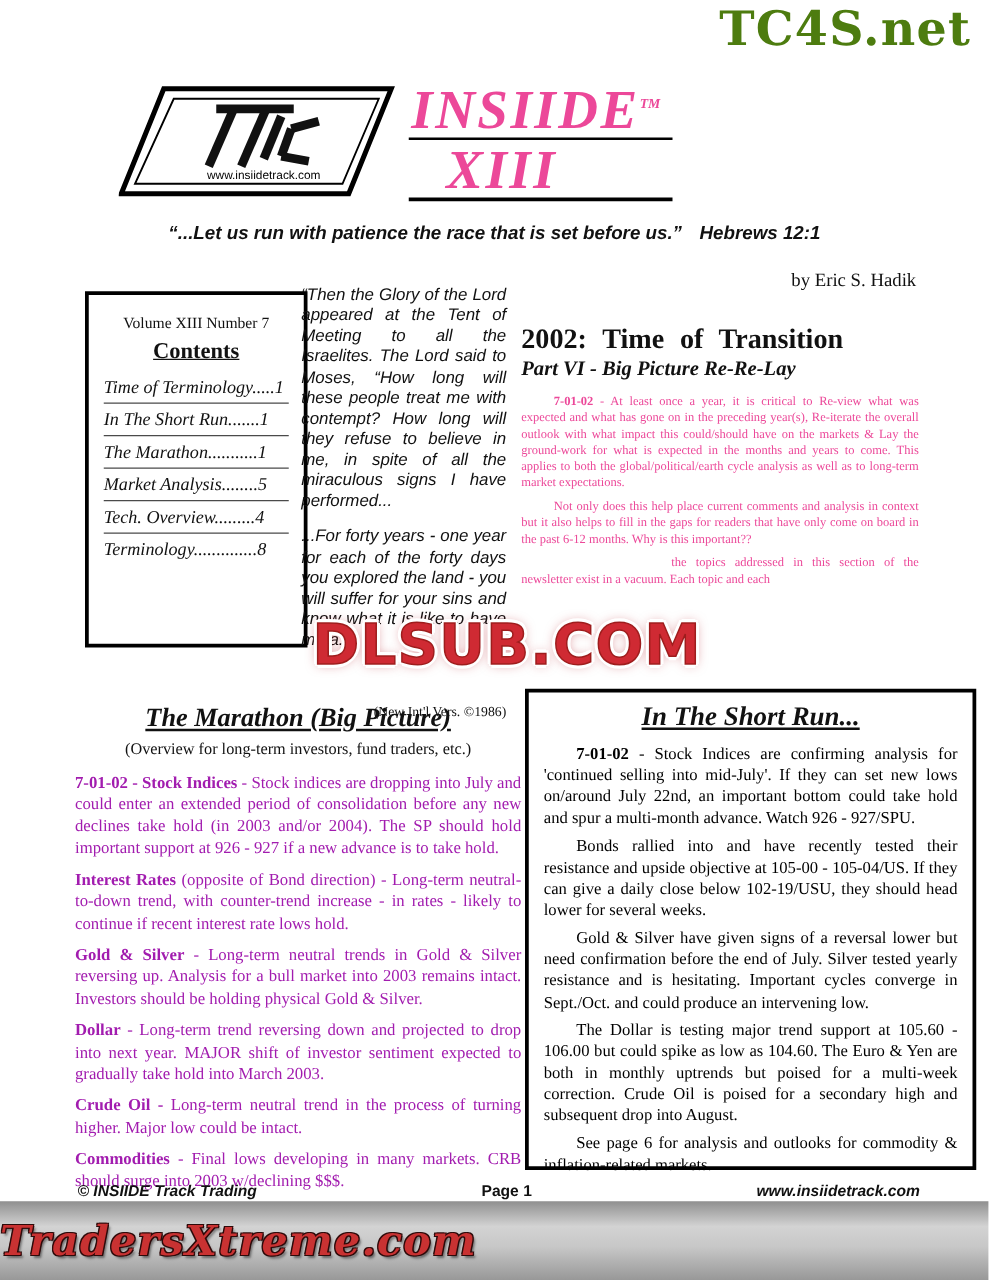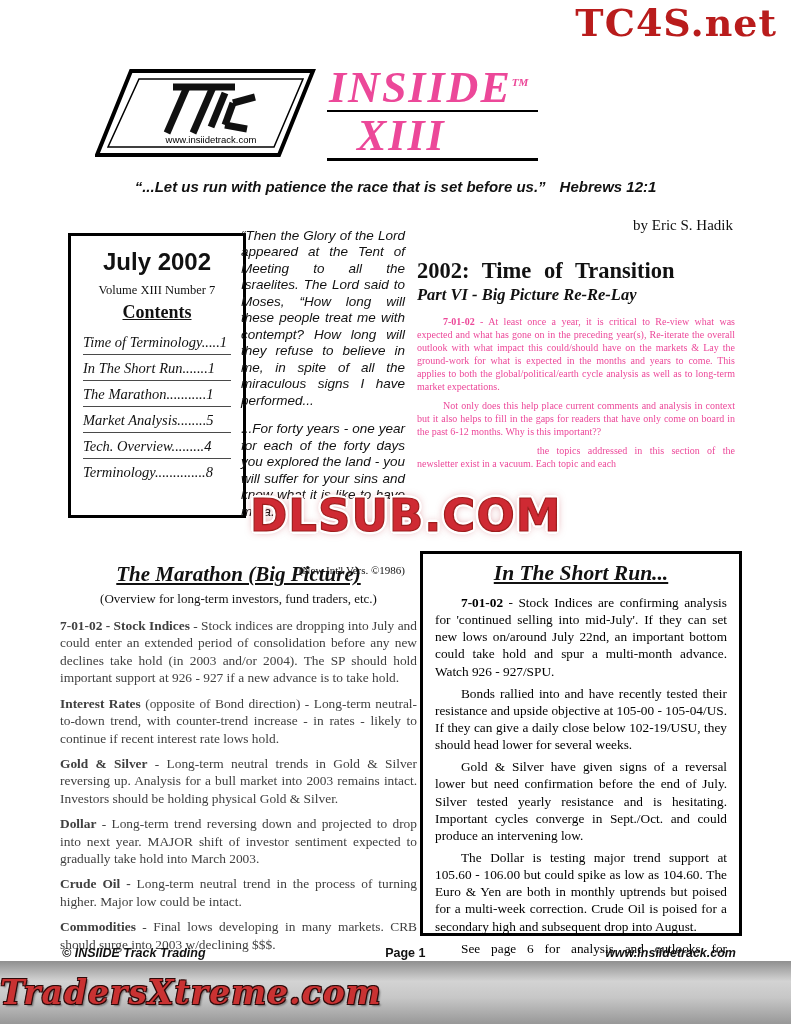--- a/index.html
+++ b/index.html
@@ -7,21 +7,21 @@
   .page {
     position:relative; width:791px; height:1024px; margin:0 auto;
     background:#ffffff; overflow:hidden; color:#111;
     font-family:"Liberation Serif", serif;
   }
 
   
   .tc4s {
     position:absolute; top:0px; right:14px;
     font-family:"DejaVu Serif", serif; font-weight:bold;
-    font-size:38px; color:#b91c1c; letter-spacing:1px;
+    font-size:38px; color:#4d7c0f; letter-spacing:1px;
   }
 
   
   .masthead {
     position:absolute; left:95px; top:66px; width:480px;
     display:flex; align-items:flex-end;
   }
   .mast-text {
     margin-left:10px;
     font-family:"Liberation Serif", serif; font-weight:bold; font-style:italic;
@@ -86,26 +86,26 @@
     text-shadow:
       -2px -2px 0 #fff, 2px -2px 0 #fff, -2px 2px 0 #fff, 2px 2px 0 #fff,
       -3px 0 0 #fff, 3px 0 0 #fff, 0 3px 0 #fff, 0 -3px 0 #fff,
       0 0 9px rgba(180,30,40,.55);
   }
 
   
   .marathon { position:absolute; left:60px; top:562px; width:357px; }
   .marathon-title { text-align:center; font-size:21px; font-weight:bold; font-style:italic; text-decoration:underline; }
   .marathon-subtitle { text-align:center; font-size:13px; margin-top:4px; }
-  .marathon p { font-size:13.4px; line-height:1.3; text-align:justify; margin-top:8px; color:#404040; }
+  .marathon p { font-size:13.4px; line-height:1.3; text-align:justify; margin-top:8px; color:#a21caf; }
   .marathon p.first { margin-top:10px; }
 
   
   .shortrun {
-    position:absolute; left:420px; top:551px; width:322px; height:385px;
+    position:absolute; left:420px; top:551px; width:361px; height:385px;
     border:3px solid #000; padding:7px 12px 6px;
   }
   .shortrun-title { text-align:center; font-size:21.5px; font-weight:bold; font-style:italic; text-decoration:underline; }
   .shortrun p { font-size:13.3px; line-height:1.29; text-align:justify; text-indent:26px; margin-top:5px; color:#000; }
   .shortrun p.first { margin-top:8px; }
 
   
   .footer {
     position:absolute; left:62px; right:55px; top:946px;
     display:flex; justify-content:space-between; align-items:baseline;
@@ -154,21 +154,20 @@
     </div>
   </div>
 
   <div class="tagline">
     <span>“...Let us run with patience the race that is set before us.”</span><span class="src">Hebrews 12:1</span>
   </div>
 
   <div class="byline">by Eric S. Hadik</div>
 
   <div class="contents-box">
-    <div class="issue-title">July 2002</div>
     <div class="volume-line">Volume XIII  Number 7</div>
     <div class="contents-heading">Contents</div>
     <div class="contents-list">
       <div class="contents-item">Time of Terminology.....1</div>
       <div class="contents-item">In The Short Run.......1</div>
       <div class="contents-item">The Marathon...........1</div>
       <div class="contents-item">Market Analysis........5</div>
       <div class="contents-item">Tech. Overview.........4</div>
       <div class="contents-item">Terminology..............8</div>
     </div>

